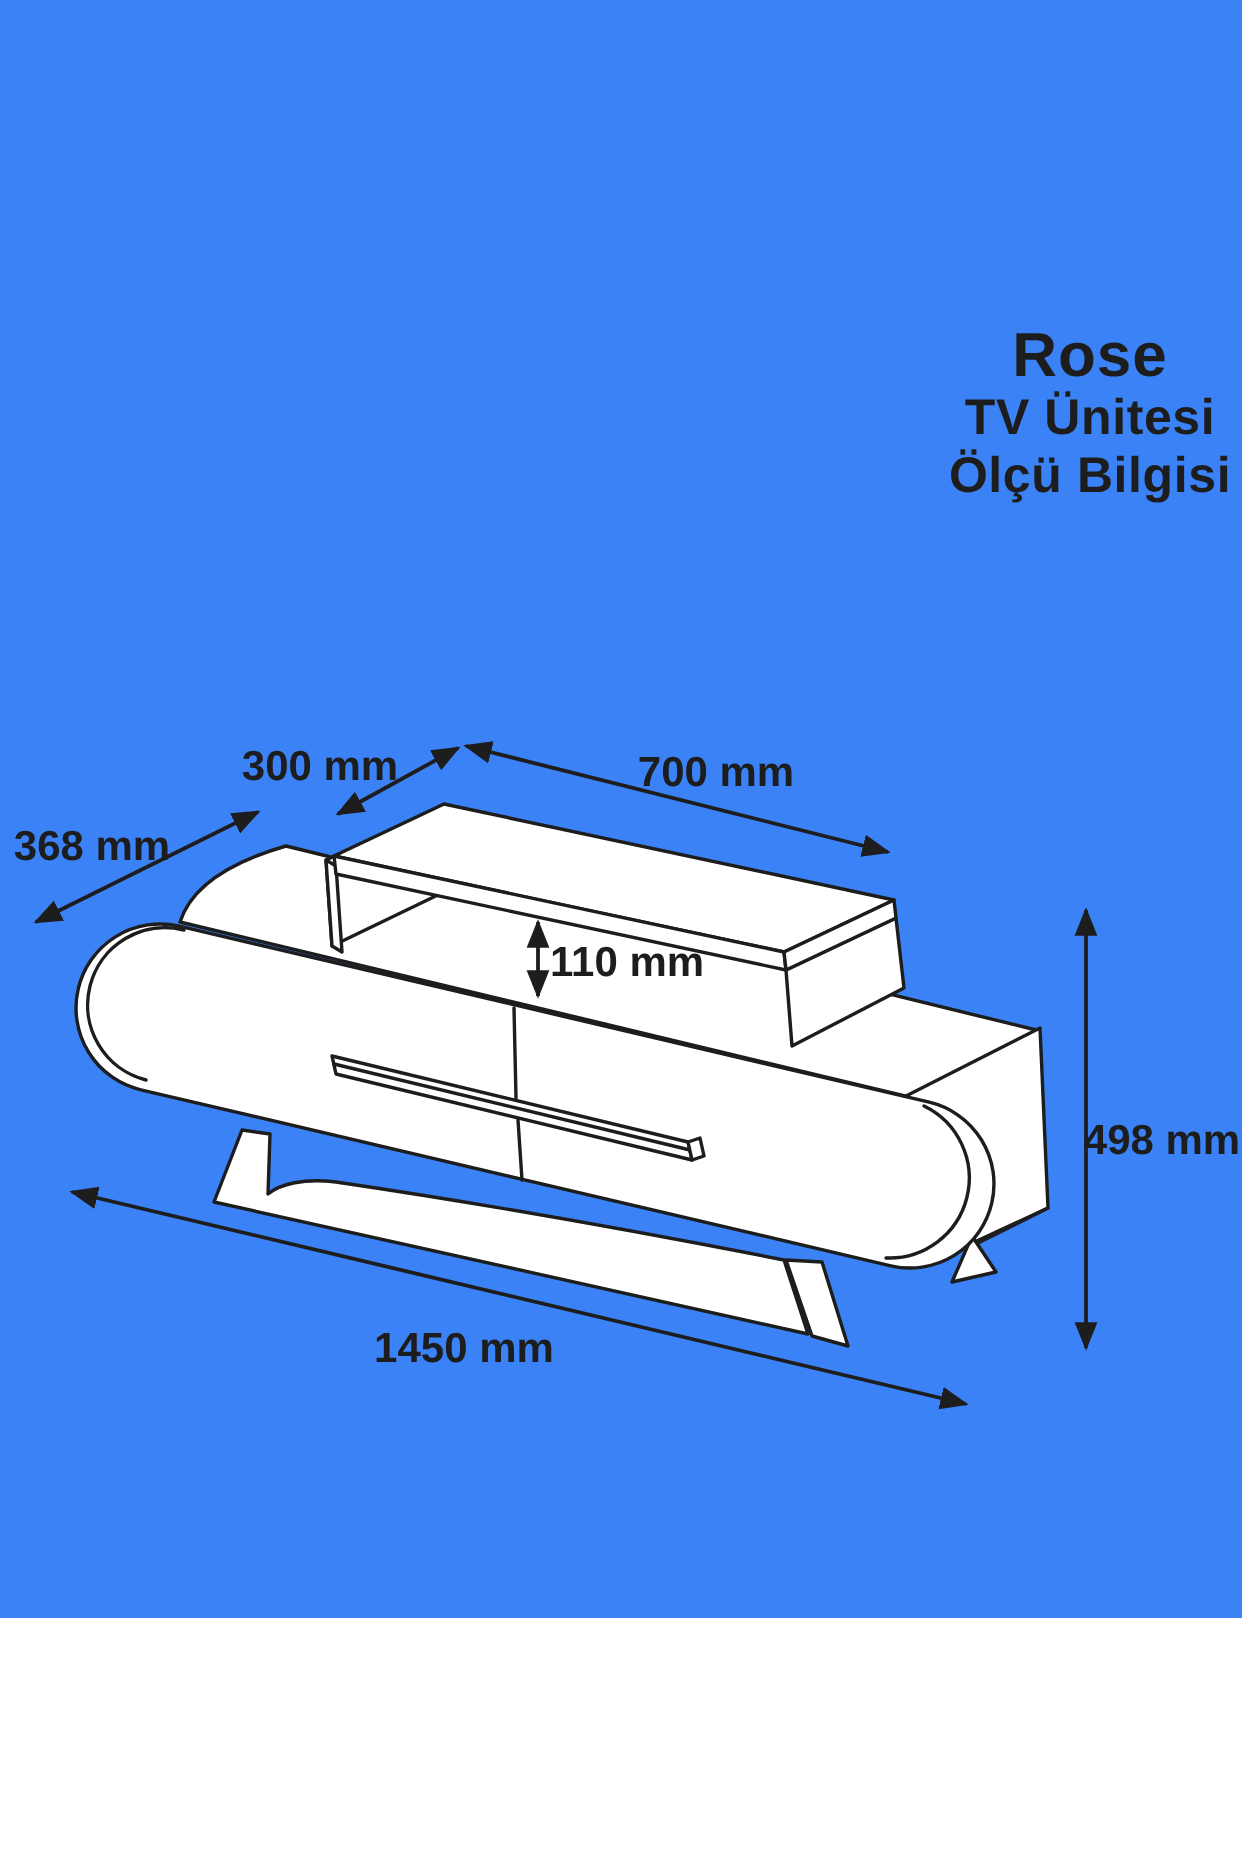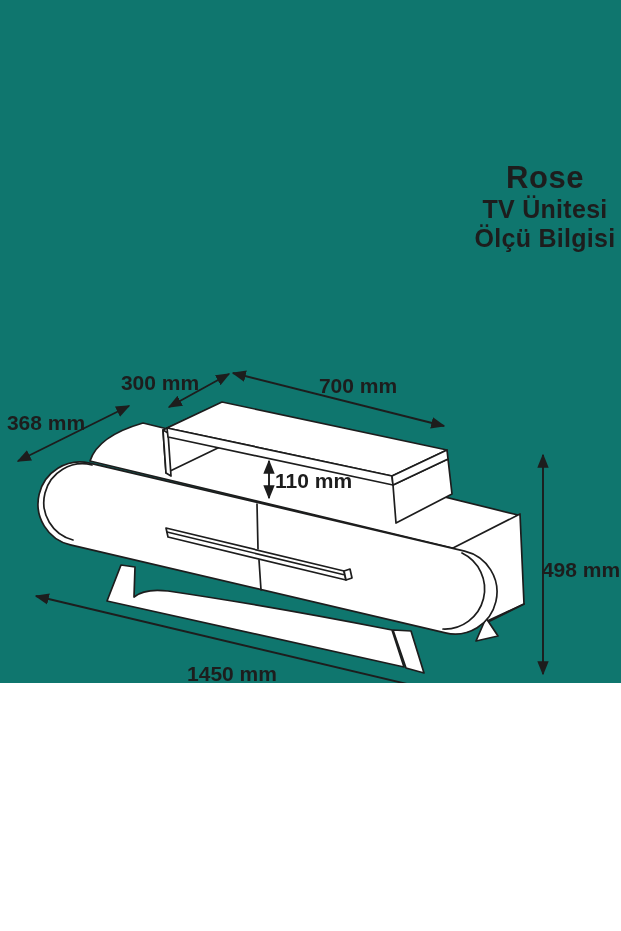--- a/index.html
+++ b/index.html
@@ -3,22 +3,22 @@
 <meta charset="utf-8">
 <style>
   html, body {
     margin: 0;
     padding: 0;
     background: #ffffff;
   }
   .canvas {
     position: relative;
     width: 621px;
-    height: 683px;
-    background: #0f766e;
+    height: 809px;
+    background: #3b82f6;
     overflow: hidden;
     font-family: "Liberation Sans", sans-serif;
     text-decoration: underline;
   }
   .title-block {
     position: absolute;
     left: 443px;
     top: 160px;
     width: 204px;
     text-align: center;

